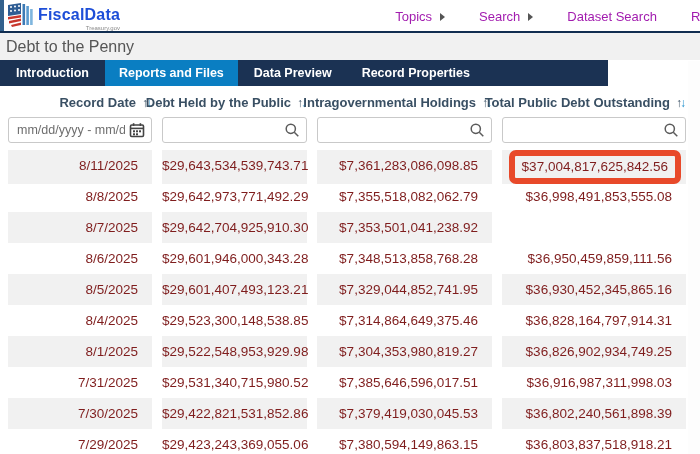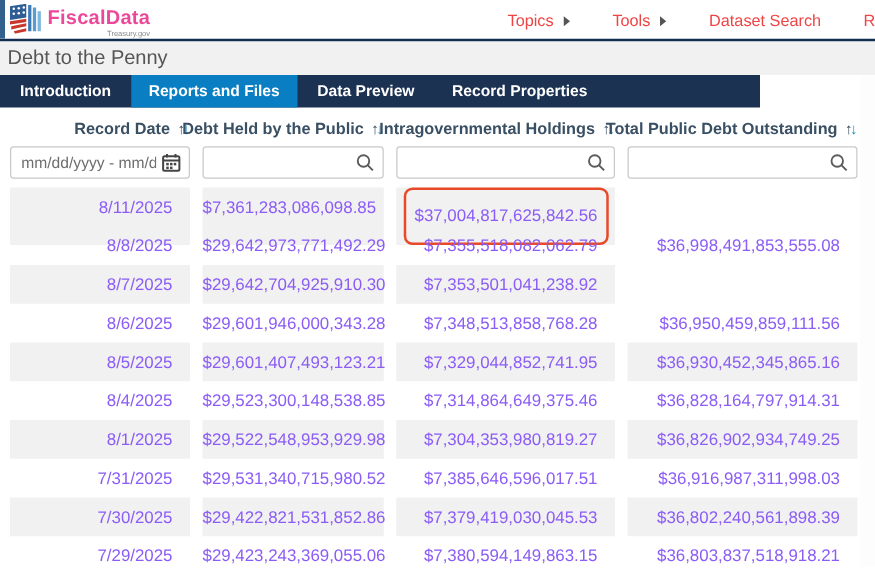--- a/index.html
+++ b/index.html
@@ -7,24 +7,24 @@
     font-family:"Liberation Sans", sans-serif; }
   .page { position:relative; width:700px; height:454px; overflow:hidden; background:#fff; }
 
   
   .site-header { position:relative; height:33px; background:#fff;
     border-bottom:2px solid #112e51; display:flex; align-items:center; overflow:hidden; }
   .edge-strip { position:absolute; left:0; top:0; width:4px; height:31px; background:#33618d; }
   .logo { display:flex; align-items:flex-start; gap:5px; margin-left:7px; cursor:pointer; }
   .logo svg { display:block; margin-top:2px; }
   .logo-text { display:flex; flex-direction:column; line-height:1; }
-  .brand-name { font-size:16px; font-weight:bold; color:#ec4899; letter-spacing:.2px; margin-top:6px; }
+  .brand-name { font-size:16px; font-weight:bold; color:#1d4ed8; letter-spacing:.2px; margin-top:6px; }
   .brand-tagline { font-size:6px; color:#8a8a8a; align-self:flex-end; margin-top:2px; }
   .top-nav { position:absolute; right:-14px; top:0; height:33px; display:flex; align-items:center; gap:34px; padding-right:0; }
-  .nav-item { font-size:13px; color:#ef4444; white-space:nowrap; display:flex; align-items:center; gap:8px; cursor:pointer; }
+  .nav-item { font-size:13px; color:#a21caf; white-space:nowrap; display:flex; align-items:center; gap:8px; cursor:pointer; }
   .caret-right-icon { width:0; height:0; border-left:5px solid #555; border-top:4px solid transparent; border-bottom:4px solid transparent; display:inline-block; }
 
   
   .breadcrumb-bar { height:27px; background:#f1f1f1; display:flex; align-items:center; padding-left:6px; }
   .breadcrumb { font-size:16px; color:#555; }
 
   
   .tab-bar { height:26px; width:608px; background:#1b3253; display:flex; }
   .tab { color:#fff; font-size:12.5px; font-weight:bold; line-height:26px; padding:0 14px; margin-left:2px; cursor:pointer; white-space:nowrap; }
   .tab.active { background:#0a7ec2; }
@@ -44,25 +44,25 @@
   .filter-cell { position:relative; }
   .filter-input { width:100%; height:26px; border:1px solid #c9c9c9; border-radius:3px;
     font-size:12.5px; color:#555; padding:0 26px 0 8px; outline:none;
     font-family:"Liberation Sans", sans-serif; background:#fff; }
   .filter-input::placeholder { color:#6e6e6e; opacity:1; }
   .input-icon { position:absolute; right:7px; top:5px; width:16px; height:16px; pointer-events:none; }
   .input-icon.clickable { pointer-events:auto; cursor:pointer; }
 
   .tbody { margin-top:7px; border-bottom:1px solid #e2e2e2; }
   .trow { height:31px; }
-  .cell { font-size:13.5px; color:#8b5cf6; text-align:right; line-height:31px; padding-right:14px;
+  .cell { font-size:13.5px; color:#7f1d1d; text-align:right; line-height:31px; padding-right:14px;
     overflow:visible; white-space:nowrap; }
   .trow.odd .cell { background:#f1f1f1; }
-  .hl-box { display:inline-block; border:2px solid #d946ef; border-radius:7px; line-height:20px;
-    padding:11px 7px; margin-right:-9px; background:transparent; }
+  .hl-box { display:inline-block; border:6px solid #d946ef; border-radius:7px; line-height:20px;
+    padding:1px 7px; margin-right:-9px; background:transparent; }
 </style>
 </head>
 <body>
 
 <div class="page">
 
   <header class="site-header">
     <div class="edge-strip"></div>
     <div class="logo">
       <span>
@@ -86,21 +86,21 @@
         <span class="brand-name">FiscalData</span>
         <span class="brand-tagline">Treasury.gov</span>
       </span>
     </div>
     <nav class="top-nav" id="top-nav">
         <span class="nav-item">
           <span>Topics</span>
           <span class="caret-right-icon"></span>
         </span>
         <span class="nav-item">
-          <span>Tools</span>
+          <span>Search</span>
           <span class="caret-right-icon"></span>
         </span>
         <span class="nav-item">
           <span>Dataset Search</span>
         </span>
         <span class="nav-item">
           <span>Res</span>
         </span>
       </nav>
   </header>
@@ -181,20 +181,21 @@
             <circle cx="6.8" cy="6.8" r="4.6" fill="none" stroke="#5b5b5b" stroke-width="1.5"></circle>
             <line x1="10.3" y1="10.3" x2="14.3" y2="14.3" stroke="#5b5b5b" stroke-width="1.5"></line>
           </svg>
         </span>
       </div>
     </div>
 
     <div class="tbody" id="tbody">
         <div class="trow grid-row odd">
           <div class="cell">8/11/2025</div>
+          <div class="cell">$29,643,534,539,743.71</div>
           <div class="cell">$7,361,283,086,098.85</div>
           <div class="cell"><span class="hl-box" style="border-color: rgb(232, 73, 42);">$37,004,817,625,842.56</span></div>
         </div>
         <div class="trow grid-row">
           <div class="cell">8/8/2025</div>
           <div class="cell">$29,642,973,771,492.29</div>
           <div class="cell">$7,355,518,082,062.79</div>
           <div class="cell">$36,998,491,853,555.08</div>
         </div>
         <div class="trow grid-row odd">

